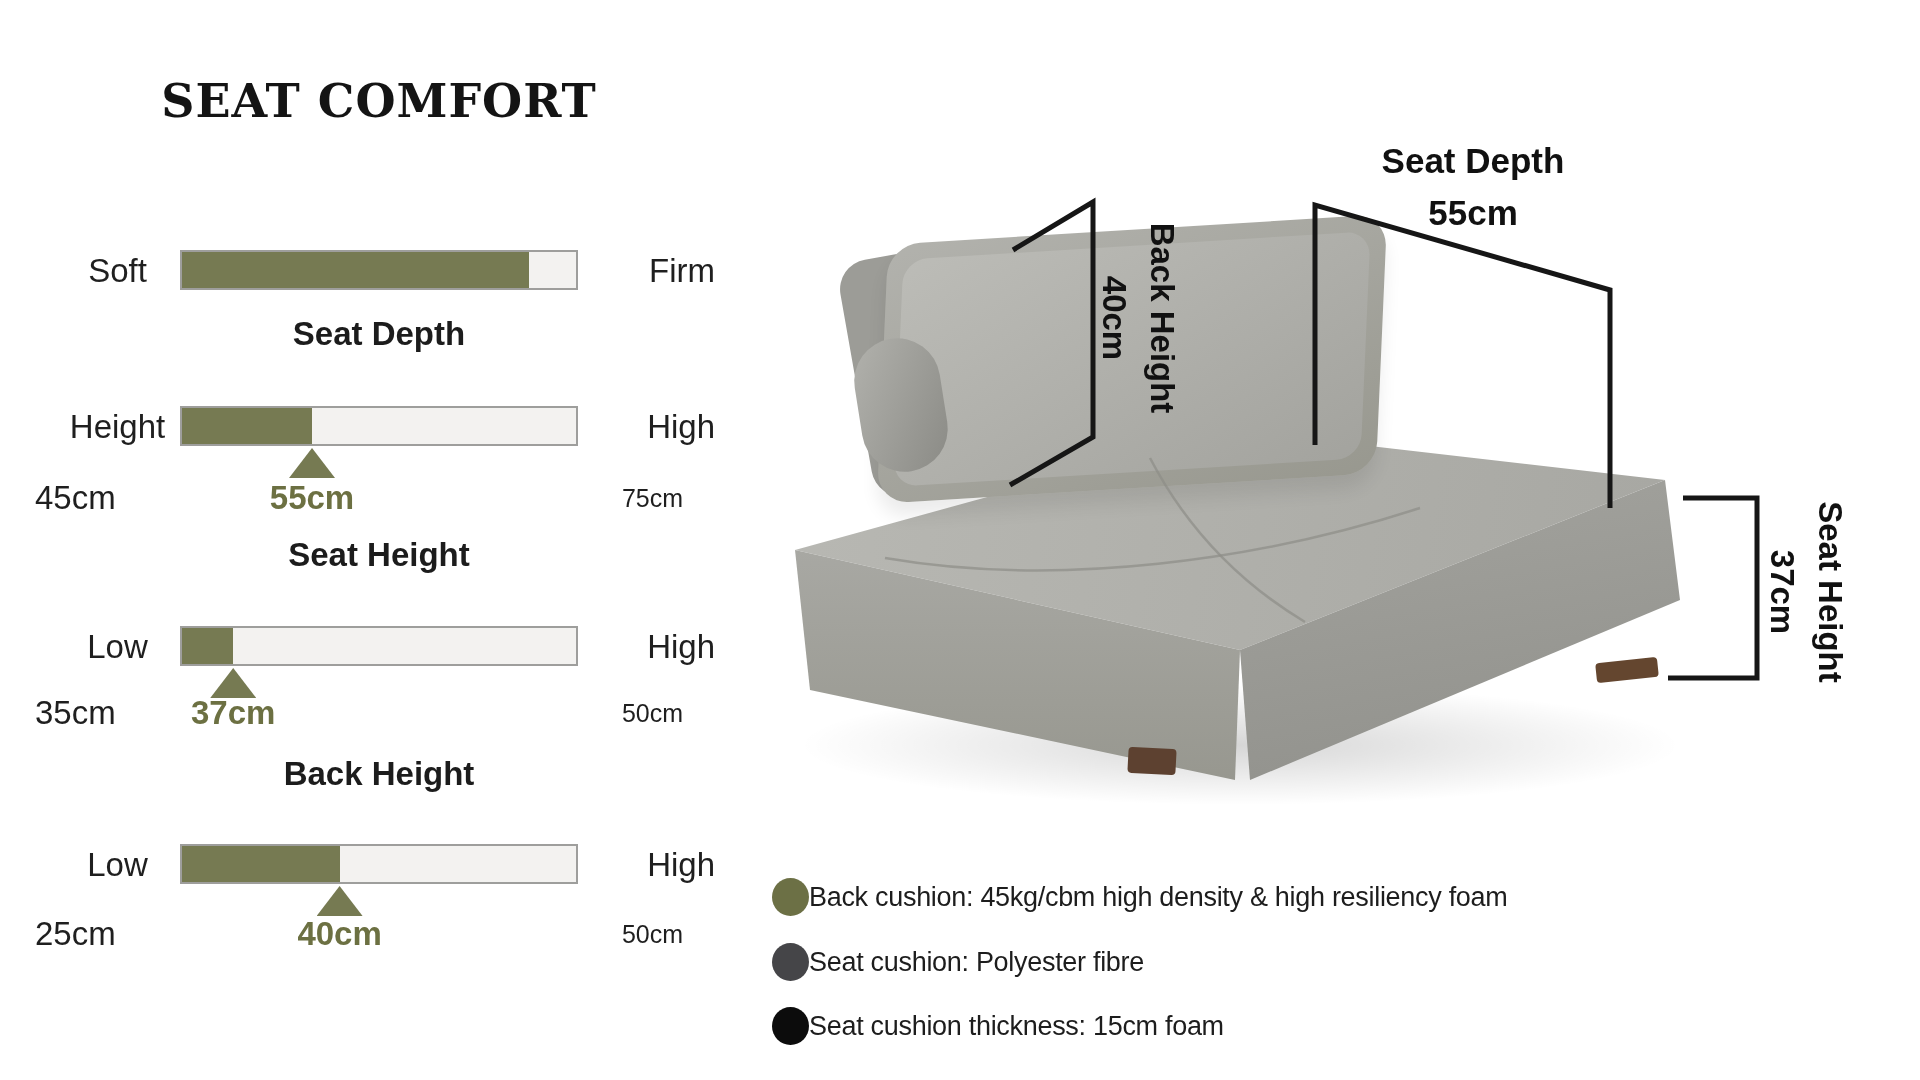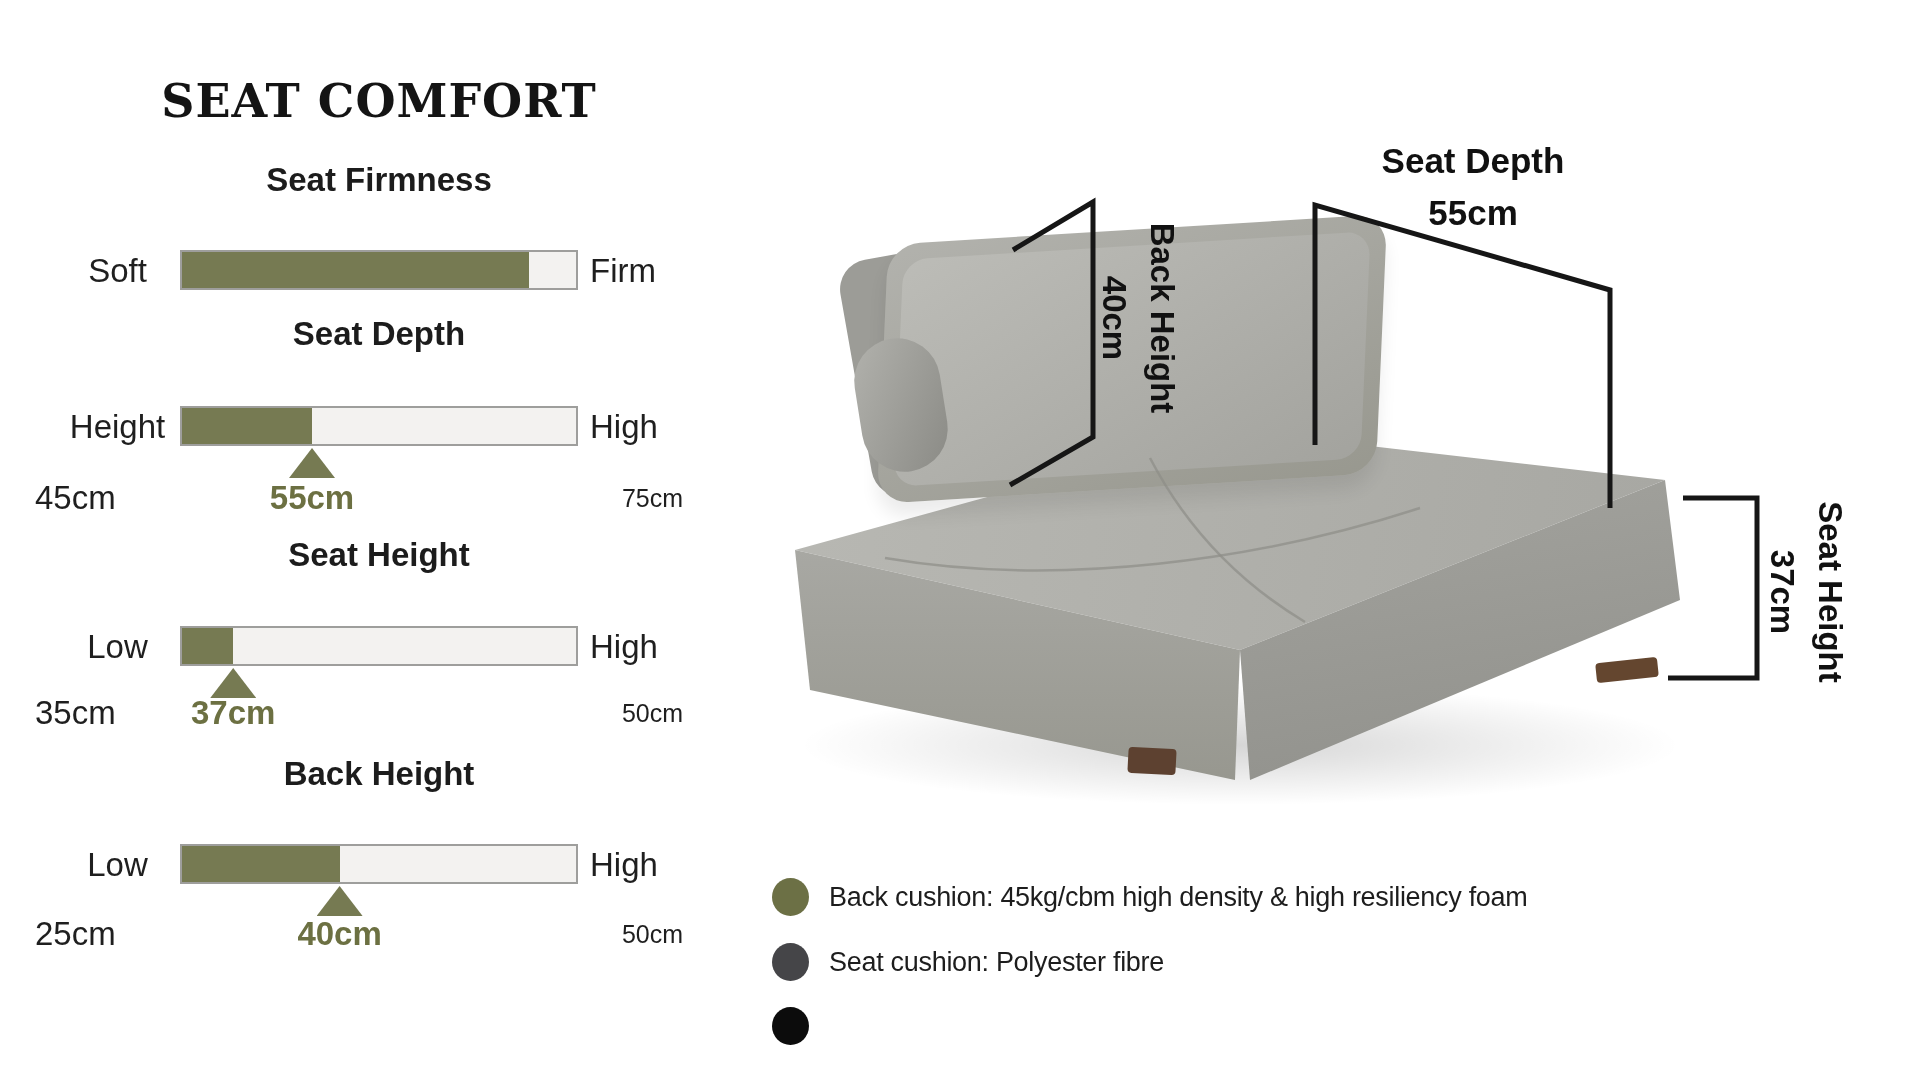--- a/index.html
+++ b/index.html
@@ -10,21 +10,21 @@
   
   .title{position:absolute;left:59px;top:74px;width:640px;text-align:center;
          font-family:"DejaVu Serif",serif;font-weight:700;font-size:46px;
          letter-spacing:1px;color:#141414;}
   .heading{position:absolute;left:59px;width:640px;text-align:center;
            font-weight:700;font-size:33px;color:#1c1c1c;}
   .h0{top:161px}.h1{top:315px}.h2{top:536px}.h3{top:755px}
 
   .side-label{position:absolute;height:42px;line-height:42px;font-size:33px;color:#1f1f1f;}
   .left-label{left:50px;width:135px;text-align:center;}
-  .right-label{left:590px;width:125px;text-align:left;}
+  .right-label{left:590px;width:125px;text-align:right;}
   .r0{top:250px}.r1{top:406px}.r2{top:626px}.r3{top:844px}
 
   .track{position:absolute;left:180px;width:398px;height:40px;box-sizing:border-box;
          border:2px solid #9e9e9c;background:#f3f2f0;}
   .fill{height:100%;}
   .marker{position:absolute;top:40px;width:46px;height:30px;transform:translateX(-50%);
           clip-path:polygon(50% 0,0 100%,100% 100%);}
 
   .vals{position:absolute;left:182px;width:394px;height:42px;}
   .v1{top:477px}.v2{top:692px}.v3{top:913px}
@@ -69,33 +69,32 @@
   
   .dims-svg{position:absolute;left:0;top:0;z-index:10;pointer-events:none;}
   .dim-depth{position:absolute;left:1328px;top:135px;width:290px;z-index:11;
       text-align:center;font-weight:700;font-size:35px;line-height:52px;color:#111;}
   .dim-vert{position:absolute;width:240px;height:96px;z-index:11;text-align:center;
       font-weight:700;font-size:33px;line-height:48px;color:#111;transform:rotate(90deg);}
   .dim-back{left:1018px;top:270px;}
   .dim-seath{left:1686px;top:544px;}
 
   
-  .legend-row{position:absolute;left:772px;height:42px;display:flex;align-items:center;gap:20px;z-index:12;}
+  .legend-row{position:absolute;left:772px;height:42px;display:flex;align-items:center;z-index:12;}
   .l0{top:876px}.l1{top:941px}.l2{top:1005px}
   .dot{width:37px;height:38px;border-radius:50%;flex:0 0 auto;}
   .legend-text{font-size:27px;line-height:42px;letter-spacing:-.3px;color:#1d1d1d;white-space:nowrap;}
 </style>
 </head>
 <body>
 
 <div class="canvas">
 
   <div class="title">SEAT COMFORT</div>
 
-  <div class="heading h0">Seat Firmness</div>
   <div class="side-label left-label r0">Soft</div>
   <div class="track r0">
     <div class="fill" style="width: 88%; background: rgb(118, 122, 82);"></div>
   </div>
   <div class="side-label right-label r0">Firm</div>
 
   <div class="heading h1">Seat Depth</div>
   <div class="side-label left-label r1">Height</div>
   <div class="track r1">
     <div class="fill" style="width: 33%; background: rgb(118, 122, 82);"></div>
@@ -178,15 +177,16 @@
   <div class="legend-row l0">
     <div class="dot" style="background: rgb(108, 112, 69);"></div>
     <div class="legend-text">Back cushion: 45kg/cbm high density &amp; high resiliency foam</div>
   </div>
   <div class="legend-row l1">
     <div class="dot" style="background: rgb(69, 69, 72);"></div>
     <div class="legend-text">Seat cushion: Polyester fibre</div>
   </div>
   <div class="legend-row l2">
     <div class="dot" style="background: rgb(12, 12, 12);"></div>
+    <div class="legend-text">Seat cushion thickness: 15cm foam</div>
   </div>
 
 </div>
 
 </body></html>

